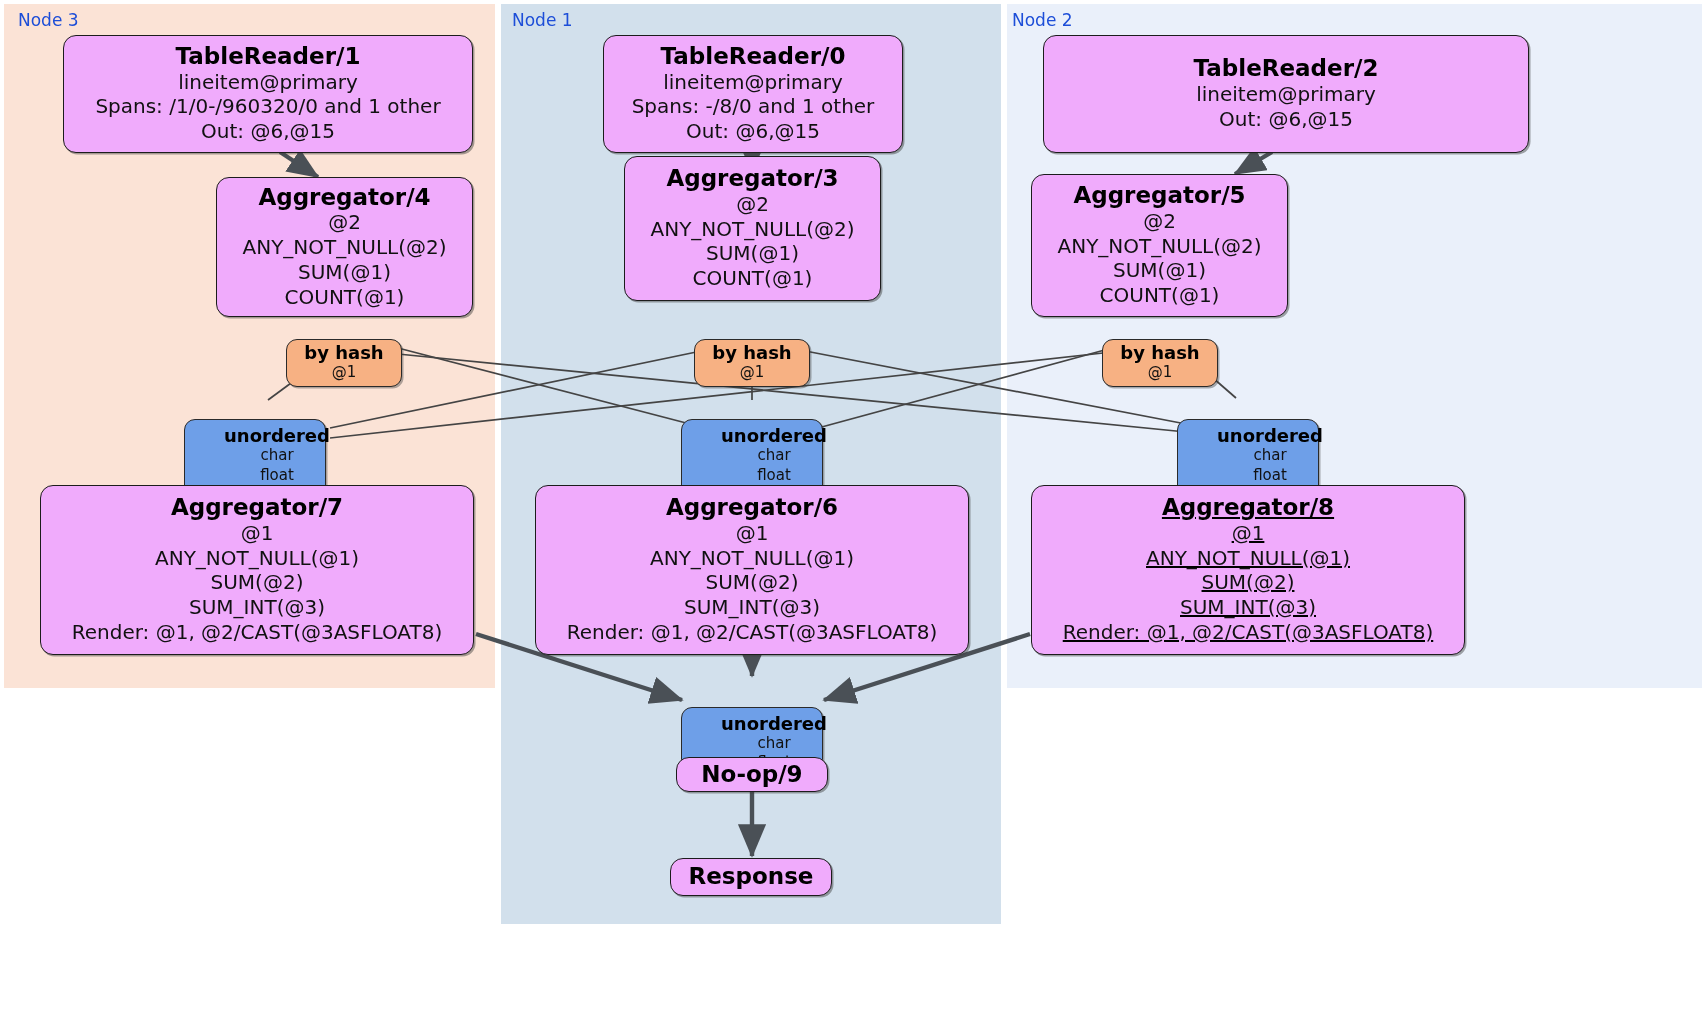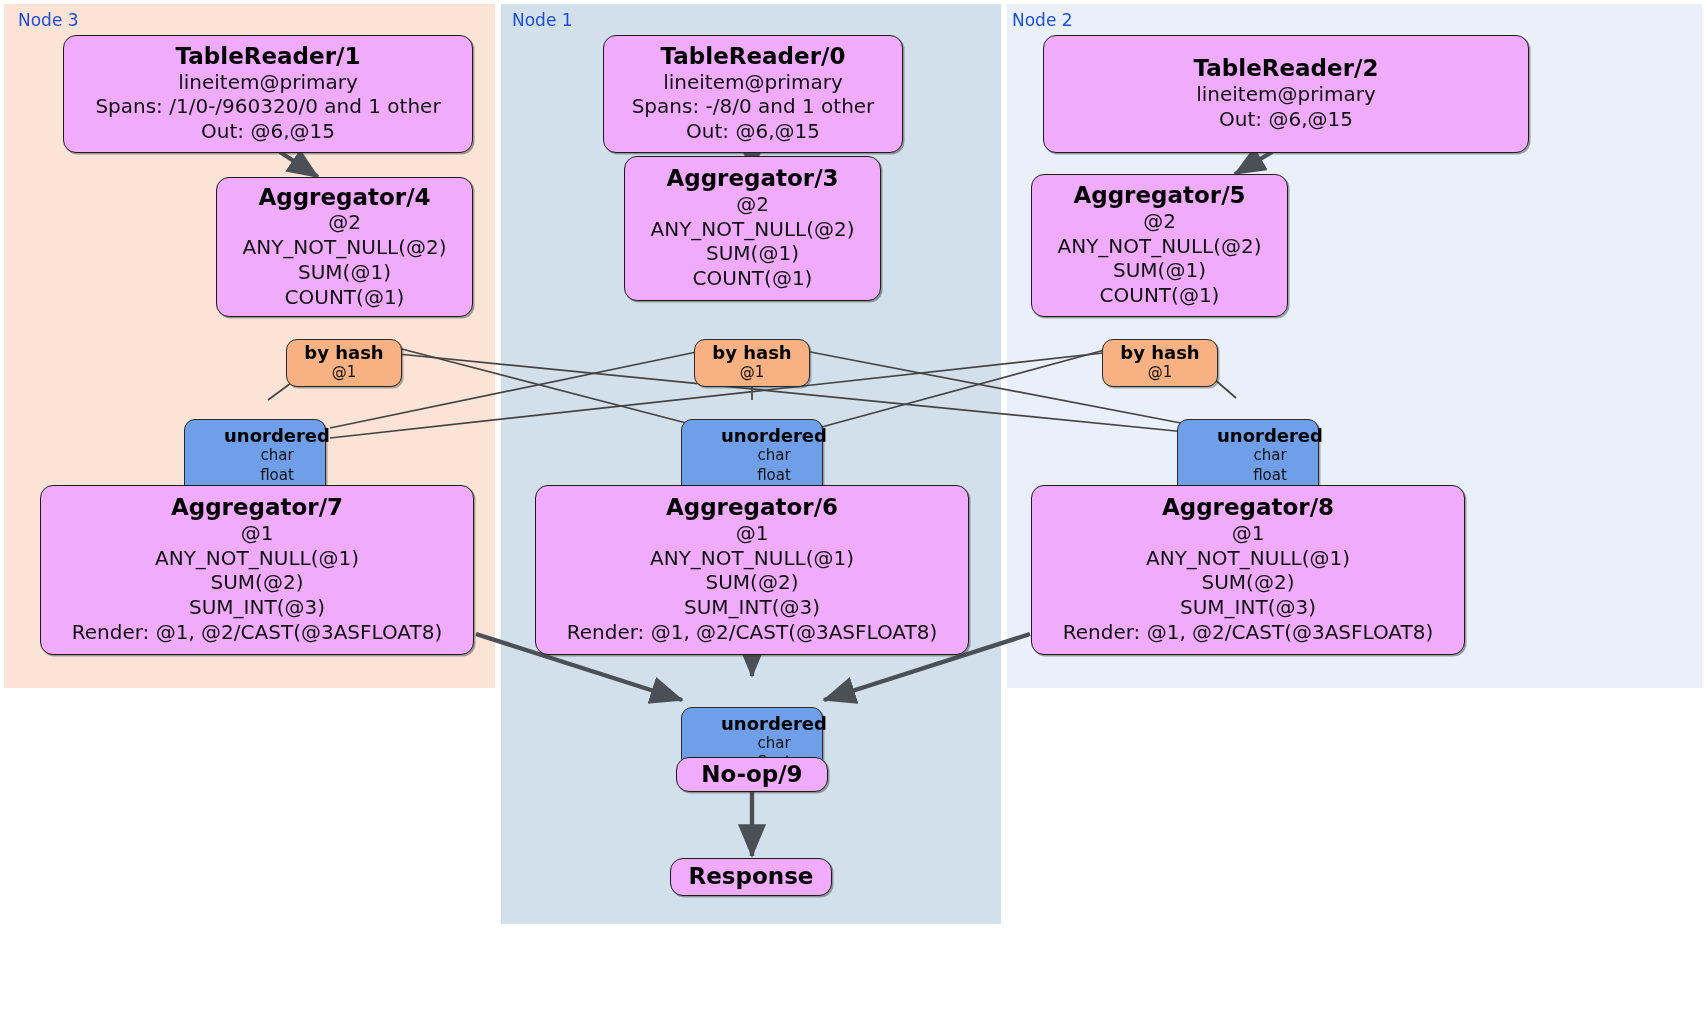--- a/index.html
+++ b/index.html
@@ -169,21 +169,21 @@
 
   <div class="node proc" style="left:535px;top:485px;width:434px;height:170px;">
     <div class="ttl">Aggregator/6</div>
     <div class="ln">@1</div>
     <div class="ln">ANY_NOT_NULL(@1)</div>
     <div class="ln">SUM(@2)</div>
     <div class="ln">SUM_INT(@3)</div>
     <div class="ln">Render: @1, @2/CAST(@3ASFLOAT8)</div>
   </div>
 
-  <div class="node proc" style="left:1031px;top:485px;width:434px;height:170px;">
+  <div class="node proc" style="left:1031px;top:485px;width:434px;height:170px;text-decoration:underline;">
     <div class="ttl">Aggregator/8</div>
     <div class="ln">@1</div>
     <div class="ln">ANY_NOT_NULL(@1)</div>
     <div class="ln">SUM(@2)</div>
     <div class="ln">SUM_INT(@3)</div>
     <div class="ln">Render: @1, @2/CAST(@3ASFLOAT8)</div>
   </div>
 
   <div class="node router unord" style="left:681px;top:681px;width:142px;height:73px;">
     <div class="rttl">unordered</div>

